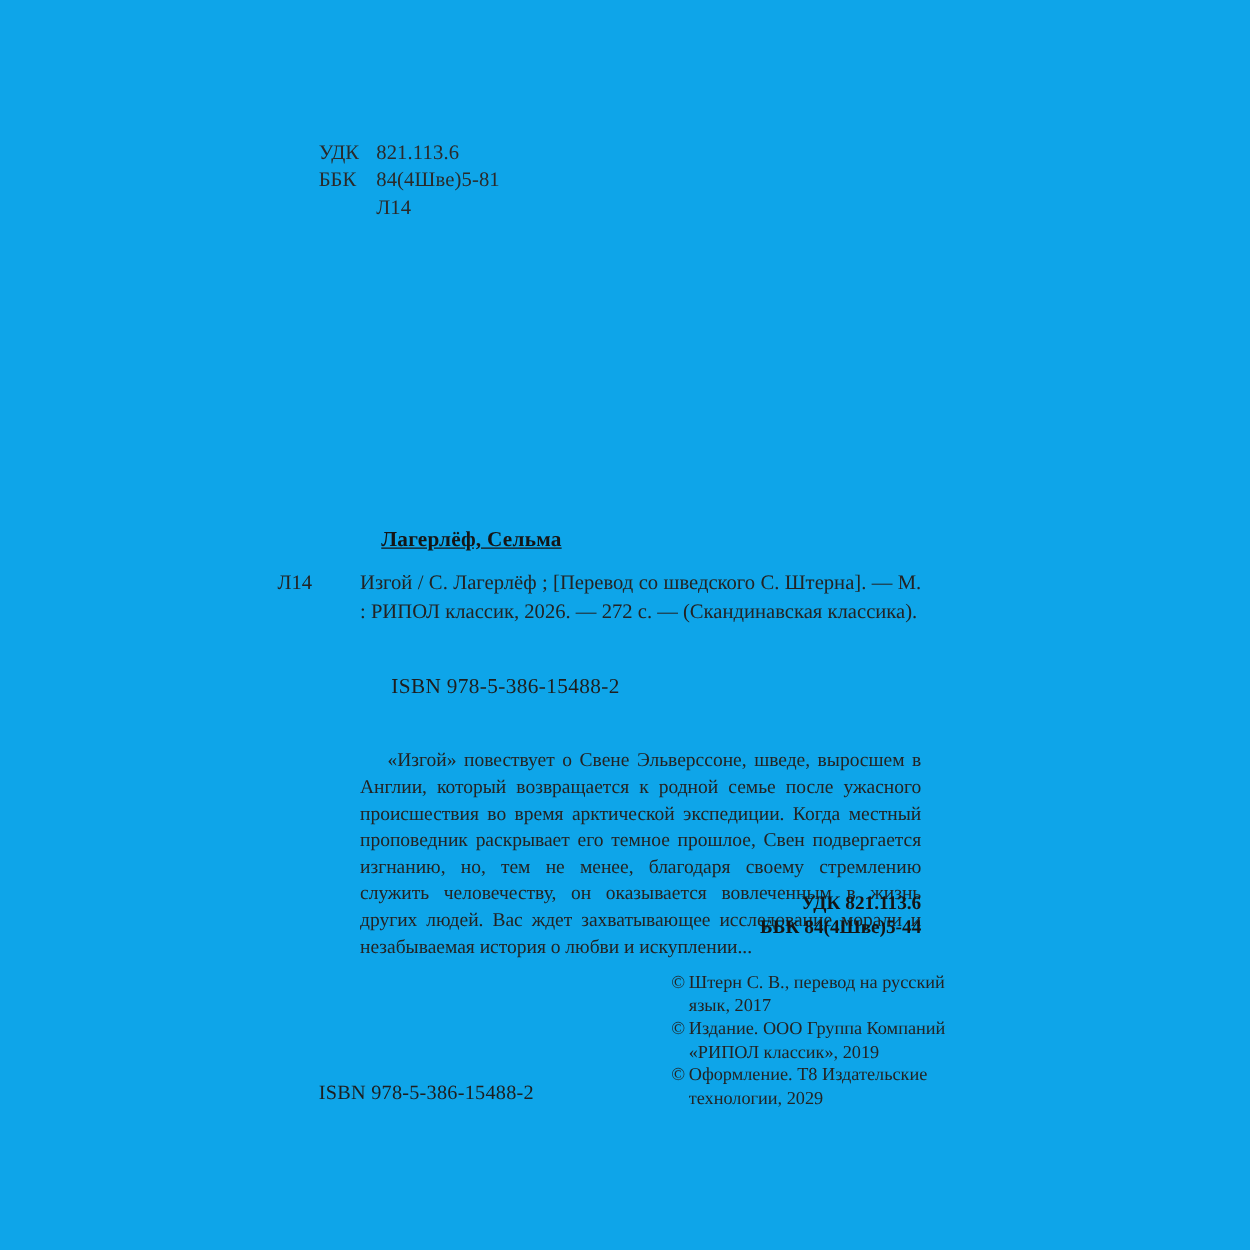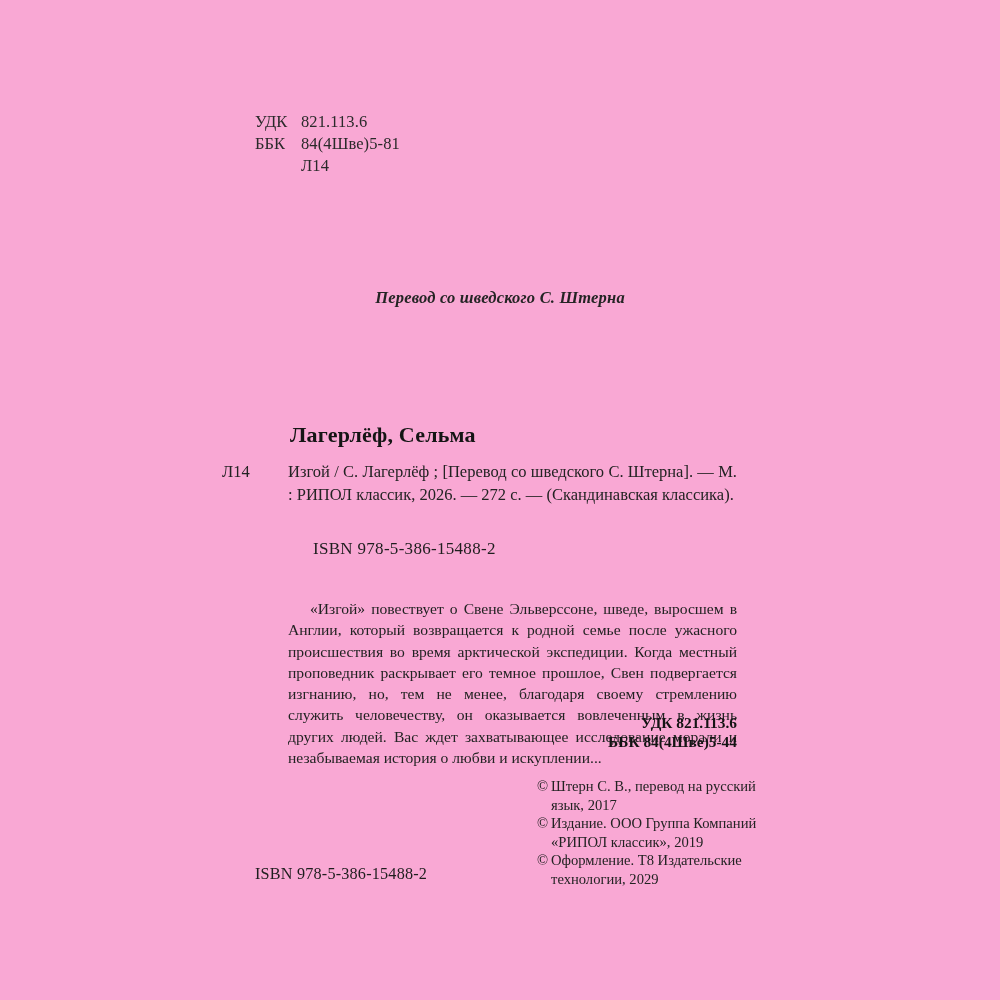--- a/index.html
+++ b/index.html
@@ -13,21 +13,21 @@
     height: 1000px;
     position: relative;
     font-family: "Liberation Serif", "DejaVu Serif", serif;
     color: #1c1c1c;
     overflow: hidden;
   }
 
   .page {
     position: absolute;
     inset: 0;
-    background: #f9a8d4;
+    background: #0ea5e9;
   }
 
   
   .classification {
     position: absolute;
     left: 255px;
     top: 111px;
     font-size: 16.5px;
     line-height: 22px;
     color: #2a2a2a;
@@ -63,25 +63,26 @@
 
   
   .biblio {
     position: absolute;
     left: 255px;
     top: 422px;
     width: 482px;
   }
   .author {
     font-weight: 700;
-    font-size: 22px;
-    margin-left: 35px;
+    font-size: 17px;
+    margin-left: 50px;
     margin-bottom: 12px;
     letter-spacing: 0.2px;
     color: #151515;
+    text-decoration: underline;
   }
   .description {
     font-size: 16.5px;
     line-height: 23px;
     text-align: justify;
     text-justify: inter-word;
     padding-left: 33px;
     text-indent: -33px;
     color: #232323;
   }
@@ -171,21 +172,20 @@
     <div class="row">
       <span class="tag">ББК</span>
       <span class="val">84(4Шве)5-81</span>
     </div>
     <div class="row indent">
       <span class="tag"></span>
       <span class="val">Л14</span>
     </div>
   </div>
 
-  <div class="translator">Перевод со шведского С. Штерна</div>
 
   <div class="biblio">
     <div class="author">Лагерлёф, Сельма</div>
     <div class="description"><span class="sig">Л14</span><span>Изгой / С. Лагерлёф ; [Перевод со шведского С. Штерна]. — М. : РИПОЛ классик, 2026. — 272 с. — (Скандинавская классика).</span></div>
   </div>
 
   <div class="isbn-main">ISBN 978-5-386-15488-2</div>
 
   <div class="annotation">«Изгой» повествует о Свене Эльверссоне, шведе, выросшем в Англии, который возвращается к родной семье после ужасного происшествия во время арктической экспедиции. Когда местный проповедник раскрывает его темное прошлое, Свен подвергается изгнанию, но, тем не менее, благодаря своему стремлению служить человечеству, он оказывается вовлеченным в жизнь других людей. Вас ждет захватывающее исследование морали и незабываемая история о любви и искуплении...</div>
 

